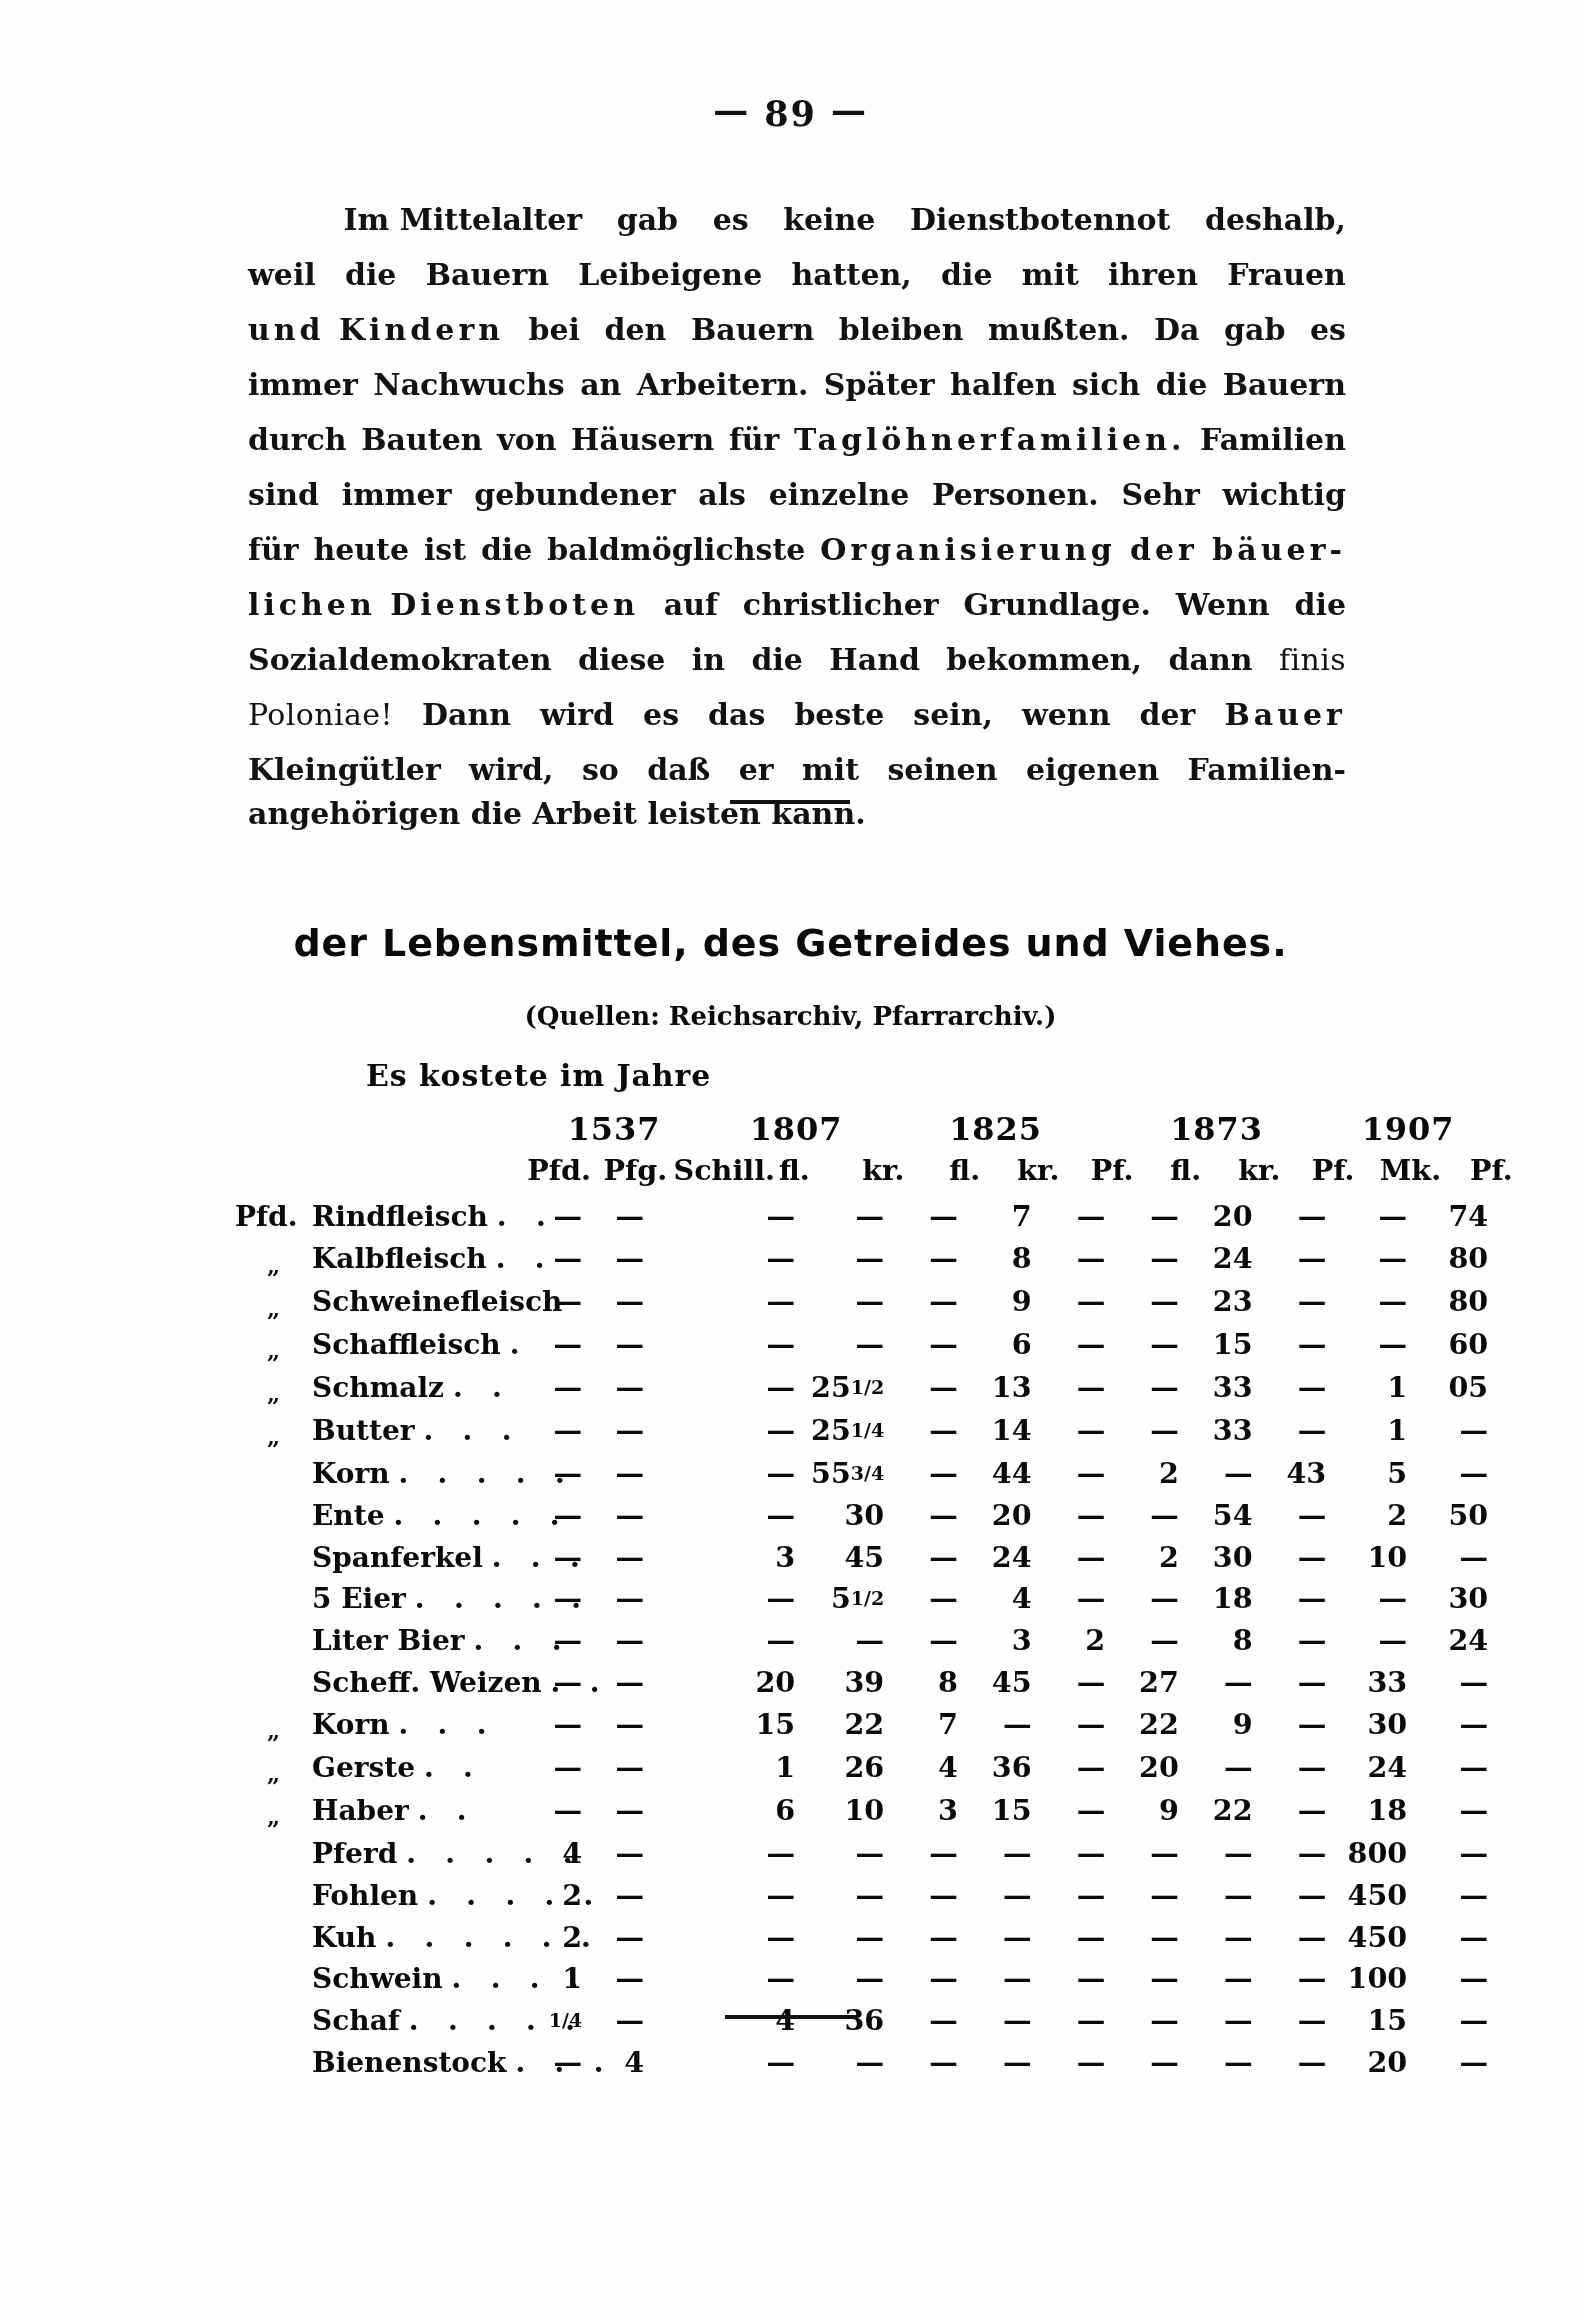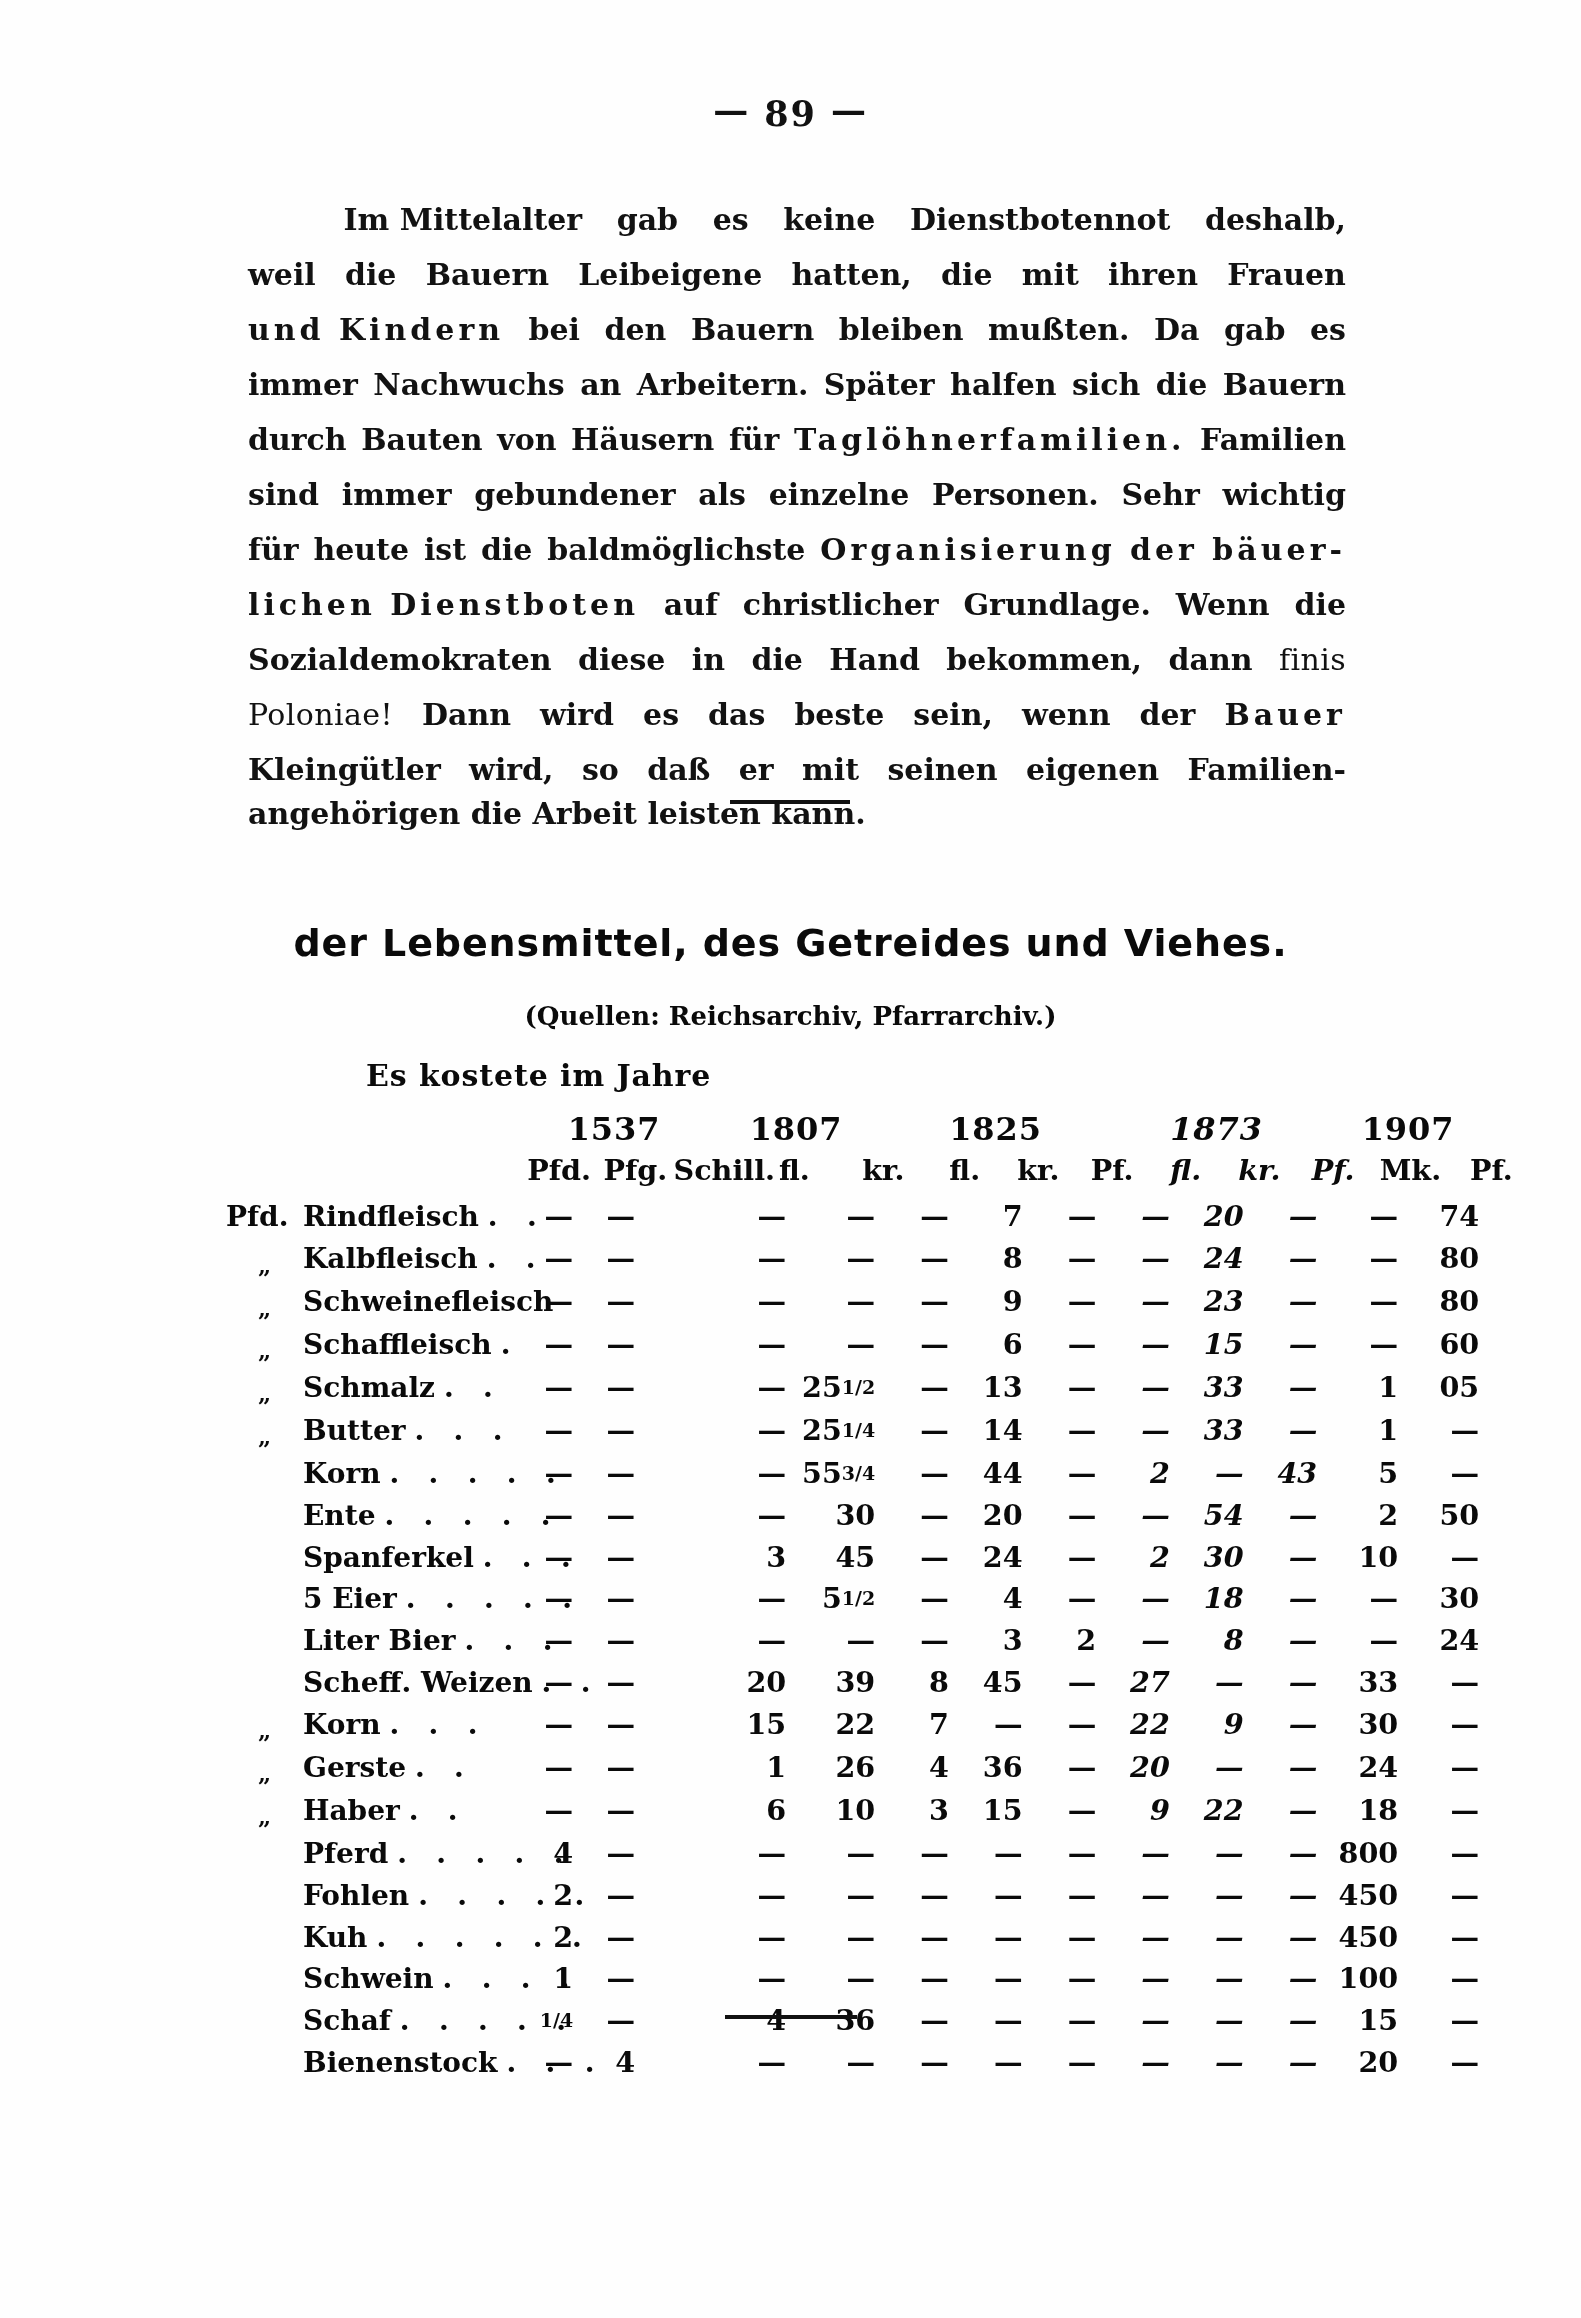--- a/index.html
+++ b/index.html
@@ -118,20 +118,21 @@
     position: absolute;
     top: 1110px;
     left: 226px;
     width: 1187px;
     font-family: "DejaVu Serif", serif;
   }
   .trow {
     display: flex;
     align-items: baseline;
     width: 100%;
+    margin-left: 9px;
   }
 
   .c-label {
     width: 295px;
     flex: 0 0 295px;
     font-size: 28px;
     font-weight: 600;
     white-space: nowrap;
     position: relative;
   }
@@ -152,21 +153,21 @@
     letter-spacing: 9.8px;
     font-weight: 700;
     padding-left: 9px;
   }
 
   
   .grp { display: flex; font-size: 28.6px; font-weight: bold; }
   .g1537 { flex: 0 0 186px; }
   .g1807 { flex: 0 0 178px; }
   .g1825 { flex: 0 0 221px; }
-  .g1873 { flex: 0 0 221px; font-style: italic; }
+  .g1873 { flex: 0 0 221px; }
   .g1907 { flex: 0 0 162px; }
 
   .cell {
     text-align: right;
     padding-right: 9.8px;
     white-space: nowrap;
   }
   .g1537 .cell { width: 50%; }
   .g1807 .cell { width: 50%; }
   .g1825 .cell { width: 33.33%; }

